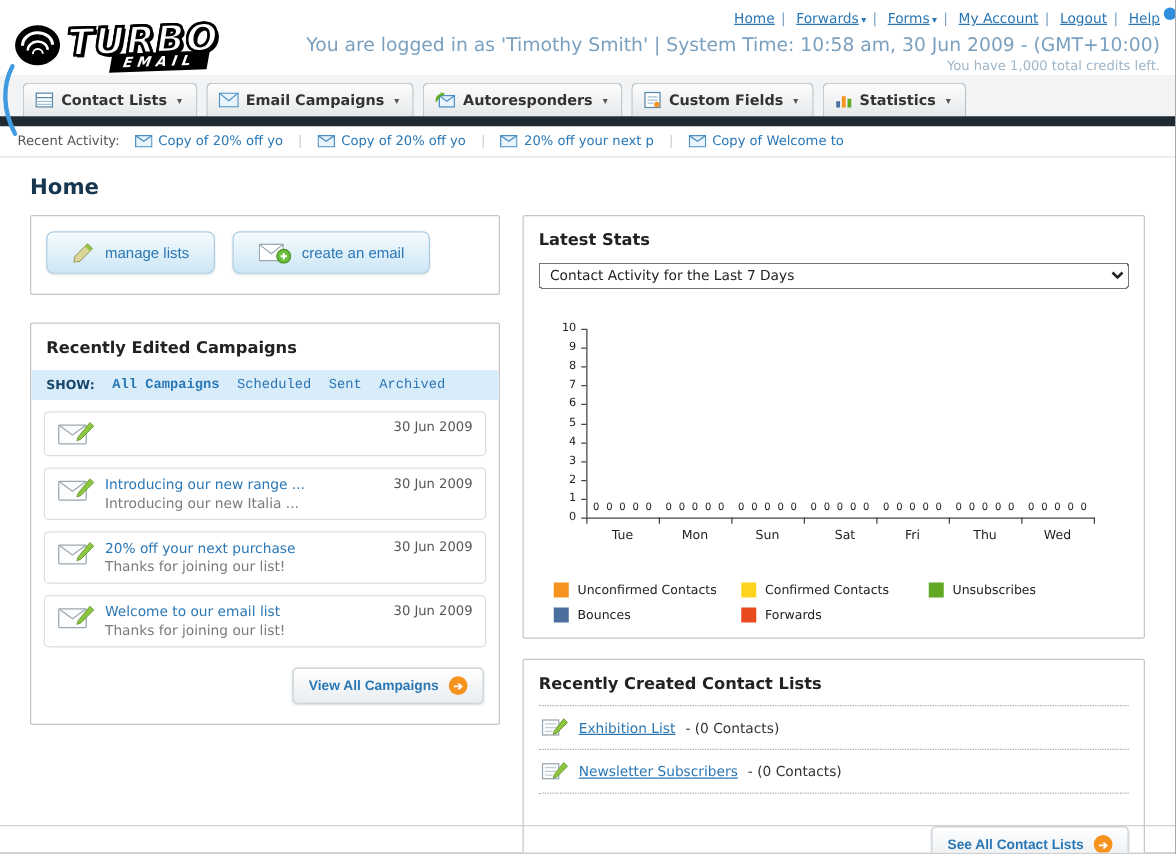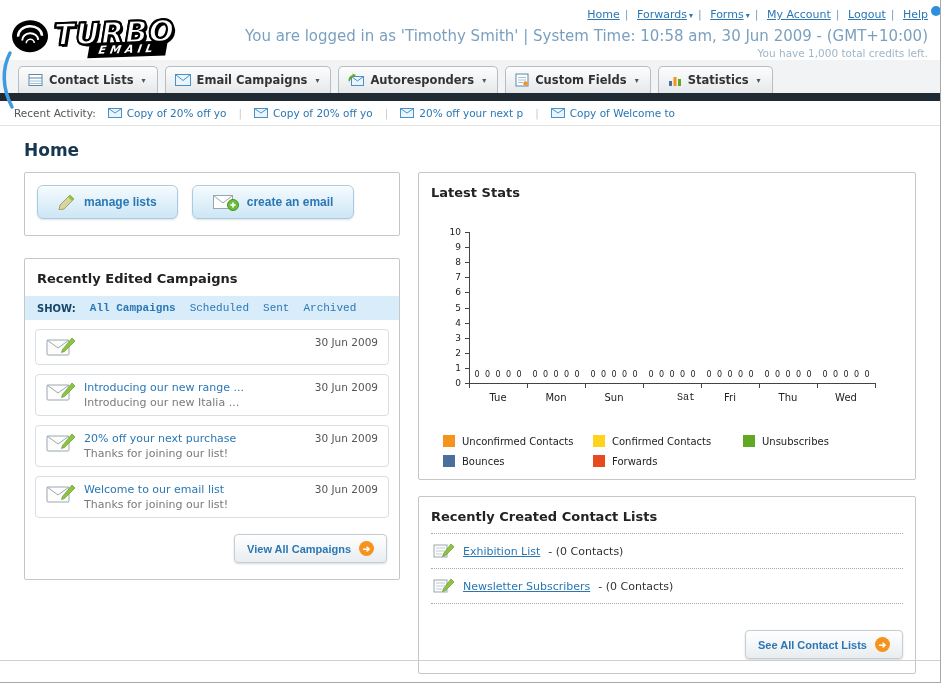--- a/index.html
+++ b/index.html
@@ -55,21 +55,21 @@
   .box-title { font-size:13px; font-weight:bold; color:#222; }
 
   
   .get-started { padding:12px 12px 16px 12px; margin-bottom:22px; }
   .gs-head { display:flex; justify-content:space-between; align-items:baseline; margin-bottom:12px; }
   .gs-link { font-size:10.5px; color:#2a77b5; text-decoration:none; cursor:pointer; }
   .gs-buttons { display:flex; gap:14px; }
   .btn-blue { display:inline-flex; align-items:center; gap:8px; padding:7px 20px;
               background:linear-gradient(#f5fbfe,#cde6f5); border:1px solid #a9cbe2; border-radius:6px;
               box-shadow:inset 0 1px 0 #fff, 0 1px 2px rgba(0,0,0,.12);
-              color:#2a77b5; font-weight:bold; font-size:12px; cursor:pointer; }
+              color:#2a77b5; font-weight:normal; font-size:12px; cursor:pointer; }
 
   
   .campaigns { margin-bottom:20px; padding-bottom:12px; }
   .camp-head { padding:12px 12px 10px 12px; }
   .filterbar { background:#d9ecfa; padding:6px 12px; display:flex; align-items:center; gap:14px; }
   .show-label { font-size:10px; font-weight:bold; color:#16476b; }
   .filter { font-size:11px; color:#2a77b5; text-decoration:none; cursor:pointer;font-family:Liberation Mono, monospace; }
   .filter.active { font-weight:bold; }
   .camp-item { display:flex; align-items:flex-start; gap:8px; margin:9px 10px 0 10px;
                border:1px solid #d9dee3; border-radius:4px; padding:6px 10px; cursor:pointer; }
@@ -324,20 +324,23 @@
               <span class="arrow-circle"></span>
             </button>
           </div>
         </div>
       </div>
 
       <div class="right-col">
 
         <div class="box stats">
           <div class="box-title">Latest Stats</div>
+          <select class="stats-select">
+            <option>Contact Activity for the Last 7 Days</option>
+          </select>
           <div id="chart" style="width: 450px; height: 205px;">
               <div style="position: absolute; left: 36px; top: 14px; width: 1px; height: 151px; background: rgb(68, 68, 68);"></div>
               <div style="position: absolute; left: 36px; top: 165px; width: 407px; height: 1px; background: rgb(68, 68, 68);"></div>
               <div style="position: absolute; left: 32px; top: 165px; width: 4px; height: 1px; background: rgb(68, 68, 68);"></div>
               <div style="position: absolute; left: 0px; top: 160px; width: 28px; text-align: right; font-size: 9px; line-height: 10px; color: rgb(34, 34, 34);">0</div>
               <div style="position: absolute; left: 32px; top: 149.9px; width: 4px; height: 1px; background: rgb(68, 68, 68);"></div>
               <div style="position: absolute; left: 0px; top: 144.9px; width: 28px; text-align: right; font-size: 9px; line-height: 10px; color: rgb(34, 34, 34);">1</div>
               <div style="position: absolute; left: 32px; top: 134.8px; width: 4px; height: 1px; background: rgb(68, 68, 68);"></div>
               <div style="position: absolute; left: 0px; top: 129.8px; width: 28px; text-align: right; font-size: 9px; line-height: 10px; color: rgb(34, 34, 34);">2</div>
               <div style="position: absolute; left: 32px; top: 119.7px; width: 4px; height: 1px; background: rgb(68, 68, 68);"></div>
@@ -375,21 +378,21 @@
               <div style="position: absolute; left: 107.5px; top: 152px; width: 10px; text-align: center; font-size: 8px; color: rgb(34, 34, 34);">0</div>
               <div style="position: absolute; left: 118px; top: 152px; width: 10px; text-align: center; font-size: 8px; color: rgb(34, 34, 34);">0</div>
               <div style="position: absolute; left: 128.5px; top: 152px; width: 10px; text-align: center; font-size: 8px; color: rgb(34, 34, 34);">0</div>
               <div style="position: absolute; left: 139px; top: 152px; width: 10px; text-align: center; font-size: 8px; color: rgb(34, 34, 34);">0</div>
               <div style="position: absolute; left: 152px; top: 174px; width: 58px; text-align: center; font-size: 10px; color: rgb(34, 34, 34);">Sun</div>
               <div style="position: absolute; left: 155px; top: 152px; width: 10px; text-align: center; font-size: 8px; color: rgb(34, 34, 34);">0</div>
               <div style="position: absolute; left: 165.5px; top: 152px; width: 10px; text-align: center; font-size: 8px; color: rgb(34, 34, 34);">0</div>
               <div style="position: absolute; left: 176px; top: 152px; width: 10px; text-align: center; font-size: 8px; color: rgb(34, 34, 34);">0</div>
               <div style="position: absolute; left: 186.5px; top: 152px; width: 10px; text-align: center; font-size: 8px; color: rgb(34, 34, 34);">0</div>
               <div style="position: absolute; left: 197px; top: 152px; width: 10px; text-align: center; font-size: 8px; color: rgb(34, 34, 34);">0</div>
-              <div style="position: absolute; left: 224px; top: 174px; width: 58px; text-align: center; font-size: 10px; color: rgb(34, 34, 34); font-family: Liberation Mono, monospace;">Sat</div>
+              <div style="position: absolute; left: 214px; top: 174px; width: 58px; text-align: center; font-size: 10px; color: rgb(34, 34, 34);">Sat</div>
               <div style="position: absolute; left: 213px; top: 152px; width: 10px; text-align: center; font-size: 8px; color: rgb(34, 34, 34);">0</div>
               <div style="position: absolute; left: 223.5px; top: 152px; width: 10px; text-align: center; font-size: 8px; color: rgb(34, 34, 34);">0</div>
               <div style="position: absolute; left: 234px; top: 152px; width: 10px; text-align: center; font-size: 8px; color: rgb(34, 34, 34);">0</div>
               <div style="position: absolute; left: 244.5px; top: 152px; width: 10px; text-align: center; font-size: 8px; color: rgb(34, 34, 34);">0</div>
               <div style="position: absolute; left: 255px; top: 152px; width: 10px; text-align: center; font-size: 8px; color: rgb(34, 34, 34);">0</div>
               <div style="position: absolute; left: 268px; top: 174px; width: 58px; text-align: center; font-size: 10px; color: rgb(34, 34, 34);">Fri</div>
               <div style="position: absolute; left: 271px; top: 152px; width: 10px; text-align: center; font-size: 8px; color: rgb(34, 34, 34);">0</div>
               <div style="position: absolute; left: 281.5px; top: 152px; width: 10px; text-align: center; font-size: 8px; color: rgb(34, 34, 34);">0</div>
               <div style="position: absolute; left: 292px; top: 152px; width: 10px; text-align: center; font-size: 8px; color: rgb(34, 34, 34);">0</div>
               <div style="position: absolute; left: 302.5px; top: 152px; width: 10px; text-align: center; font-size: 8px; color: rgb(34, 34, 34);">0</div>

